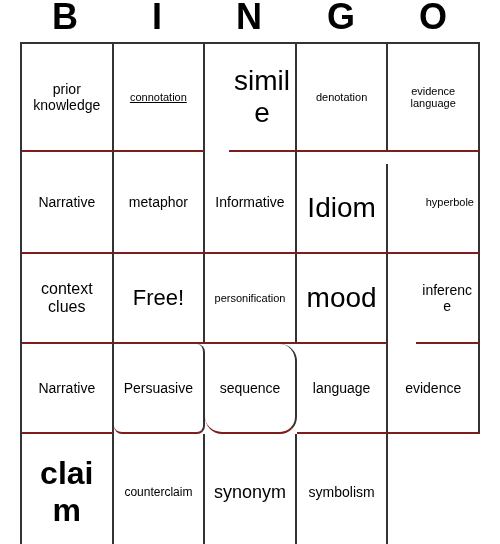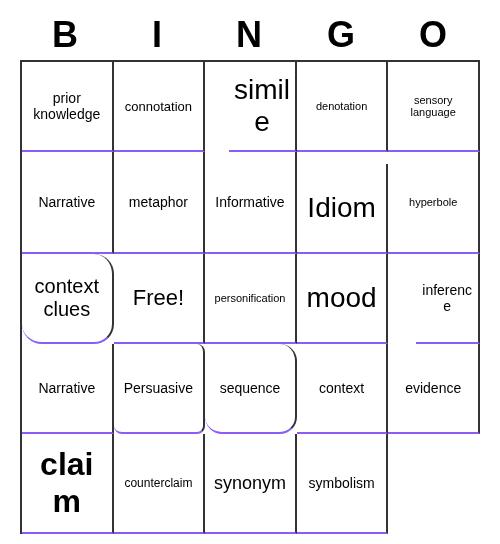--- a/index.html
+++ b/index.html
@@ -40,74 +40,74 @@
 
     .bingo-grid {
       display: grid;
       grid-template-columns: repeat(5, 1fr);
       border-left: 2px solid #333;
       border-top: 2px solid #333;
     }
 
     .bingo-cell {
       border-right: 2px solid #333;
-      border-bottom: 2px solid #8b5cf6;
+      border-bottom: 2px solid #7f1d1d;
       display: flex;
       align-items: center;
       justify-content: center;
       text-align: center;
-      padding: 12px 4px;
+      padding: 21px 4px;
       min-height: 90px;
       word-break: break-word;
       hyphens: auto;
     }
   </style>
 </head>
 <body>
 
 <div class="bingo-card">
   <div class="bingo-header">
   <div class="bingo-header-cell">B</div>
       <div class="bingo-header-cell">I</div>
       <div class="bingo-header-cell">N</div>
       <div class="bingo-header-cell">G</div>
       <div class="bingo-header-cell">O</div>
     </div>
   <div class="bingo-grid">
   <div class="bingo-cell" style="font-size: 14px;">
         <span>prior knowledge</span>
       </div>
-      <div class="bingo-cell" style="font-size: 13px;">
+      <div class="bingo-cell" style="font-size: 11px; text-decoration: underline;">
         <span>connotation</span>
       </div>
       <div class="bingo-cell" style="font-size: 28px; margin-left: 24px;">
         <span>simile</span>
       </div>
       <div class="bingo-cell" style="font-size: 11px;">
         <span>denotation</span>
       </div>
       <div class="bingo-cell" style="font-size: 11px;">
-        <span>sensory language</span>
+        <span>evidence language</span>
       </div>
       <div class="bingo-cell" style="font-size: 14px;">
         <span>Narrative</span>
       </div>
       <div class="bingo-cell" style="font-size: 14px;">
         <span>metaphor</span>
       </div>
       <div class="bingo-cell" style="font-size: 14px; align-items: center;">
         <span>Informative</span>
       </div>
       <div class="bingo-cell" style="font-size: 28px; margin-top: 12px;">
         <span>Idiom</span>
       </div>
-      <div class="bingo-cell" style="font-size: 11px;">
+      <div class="bingo-cell" style="font-size: 11px; justify-content: flex-end;">
         <span>hyperbole</span>
       </div>
-      <div class="bingo-cell" style="font-size: 20px; border-radius: 20px;">
+      <div class="bingo-cell" style="font-size: 16px;">
         <span>context clues</span>
       </div>
       <div class="bingo-cell" style="font-size: 22px; text-align: center;">
         <span>Free!</span>
       </div>
       <div class="bingo-cell" style="font-size: 11px;">
         <span>personification</span>
       </div>
       <div class="bingo-cell" style="font-size: 28px;">
         <span>mood</span>
@@ -118,21 +118,21 @@
       <div class="bingo-cell" style="font-size: 14px;">
         <span>Narrative</span>
       </div>
       <div class="bingo-cell" style="font-size: 14px; border-radius: 8px;">
         <span>Persuasive</span>
       </div>
       <div class="bingo-cell" style="font-size: 14px; border-radius: 17px;">
         <span>sequence</span>
       </div>
       <div class="bingo-cell" style="font-size: 14px;">
-        <span>context</span>
+        <span>language</span>
       </div>
       <div class="bingo-cell" style="font-size: 14px;">
         <span>evidence</span>
       </div>
       <div class="bingo-cell" style="font-weight: bold; font-size: 32px;">
         <span>claim</span>
       </div>
       <div class="bingo-cell" style="font-size: 12px;">
         <span>counterclaim</span>
       </div>

